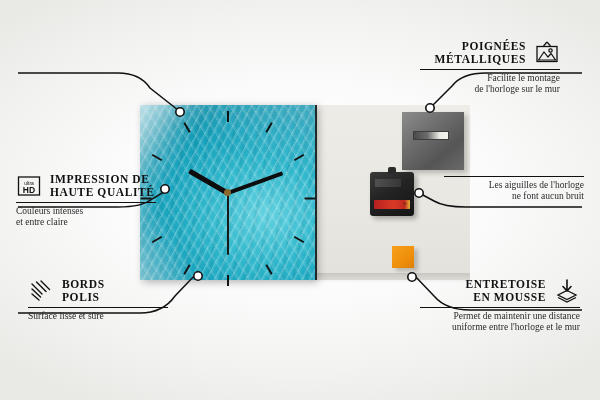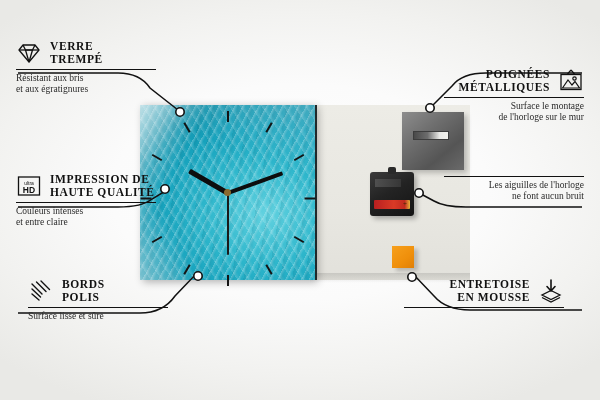--- a/index.html
+++ b/index.html
@@ -223,42 +223,20 @@
     <g fill="#ffffff" stroke="#111" stroke-width="1.6">
       <circle cx="180" cy="112" r="4.2"></circle>
       <circle cx="165" cy="189" r="4.2"></circle>
       <circle cx="198" cy="276" r="4.2"></circle>
       <circle cx="430" cy="108" r="4.2"></circle>
       <circle cx="419" cy="193" r="4.2"></circle>
       <circle cx="412" cy="277" r="4.2"></circle>
     </g>
   </svg>
 
-  <div class="callout left" style="left:16px; top:40px; width:140px;">
-    <div class="row">
-      <span class="ico">
-        <svg viewBox="0 0 26 26">
-            <g fill="none" stroke="#111" stroke-width="1.3" stroke-linejoin="round">
-          <path d="M3 10 L7 5 H19 L23 10 L13 22 Z"></path>
-          <path d="M3 10 H23"></path>
-              <path d="M7 5 L9.5 10 L13 22"></path>
-              <path d="M19 5 L16.5 10 L13 22"></path>
-          <path d="M9.5 10 H16.5"></path>
-        </g>
-          </svg>
-      </span>
-      <span class="title">
-        <span>VERRE</span><br>
-        <span>TREMPÉ</span>
-      </span>
-    </div>
-    <div class="rule"></div>
-    <div class="desc">Résistant aux bris
-et aux égratignures</div>
-  </div>
 
   <div class="callout left" style="left:16px; top:173px; width:140px;">
     <div class="row">
       <span class="ico">
         <svg viewBox="0 0 26 26">
           <rect x="2.5" y="4" width="21" height="18" fill="none" stroke="#111" stroke-width="1.3"></rect>
           <text x="13" y="11.5" text-anchor="middle" font-family="Liberation Sans, sans-serif" font-size="5" fill="#111">ultra</text>
           <text x="13" y="19.5" text-anchor="middle" font-family="Liberation Sans, sans-serif" font-size="8.5" font-weight="bold" fill="#111">HD</text>
         </svg>
       </span>
@@ -287,56 +265,58 @@
       </span>
       <span class="title">
         <span>BORDS</span><br>
         <span>POLIS</span>
       </span>
     </div>
     <div class="rule"></div>
     <div class="desc">Surface lisse et sûre</div>
   </div>
 
-  <div class="callout right" style="left:444px; top:40px; width:140px;margin-top:28px;">
+  <div class="callout right" style="left:420px; top:40px; width:140px;">
     <div class="row">
       <span class="title">
         <span>POIGNÉES</span><br>
         <span>MÉTALLIQUES</span>
       </span>
       <span class="ico">
         <svg viewBox="0 0 26 26">
           <path d="M13 2 L9.5 6 M13 2 L16.5 6" fill="none" stroke="#111" stroke-width="1.2"></path>
           <rect x="3" y="6.5" width="20" height="15" fill="none" stroke="#111" stroke-width="1.3"></rect>
           <path d="M4.5 20 L10 12 L14 17 L17 13.5 L21.5 20 Z" fill="none" stroke="#111" stroke-width="1.2"></path>
           <circle cx="16.5" cy="10.5" r="1.7" fill="none" stroke="#111" stroke-width="1.2"></circle>
         </svg>
       </span>
     </div>
     <div class="rule"></div>
-    <div class="desc">Surface le montage
+    <div class="desc">Facilite le montage
 de l'horloge sur le mur</div>
   </div>
 
   <div class="callout right" style="left:444px; top:173px; width:140px;">
     <div class="rule"></div>
     <div class="desc">Les aiguilles de l'horloge
 ne font aucun bruit</div>
   </div>
 
-  <div class="callout right" style="left:404px; top:278px; width:160px;">
+  <div class="callout right" style="left:420px; top:278px; width:160px;">
     <div class="row">
       <span class="title">
         <span>ENTRETOISE</span><br>
         <span>EN MOUSSE</span>
       </span>
       <span class="ico">
         <svg viewBox="0 0 26 26">
           <path d="M13 2 L13 11 M13 13 L9 8.5 M13 13 L17 8.5" fill="none" stroke="#111" stroke-width="1.6" stroke-linecap="round"></path>
           <path d="M13 12.5 L22 17 L13 21.5 L4 17 Z" fill="none" stroke="#111" stroke-width="1.3"></path>
           <path d="M4 19.5 L13 24 L22 19.5" fill="none" stroke="#111" stroke-width="1.3"></path>
         </svg>
       </span>
     </div>
     <div class="rule"></div>
+    <div class="desc">Permet de maintenir une distance
+uniforme entre l'horloge et le mur</div>
   </div>
 
 </div>
 
 </body></html>

